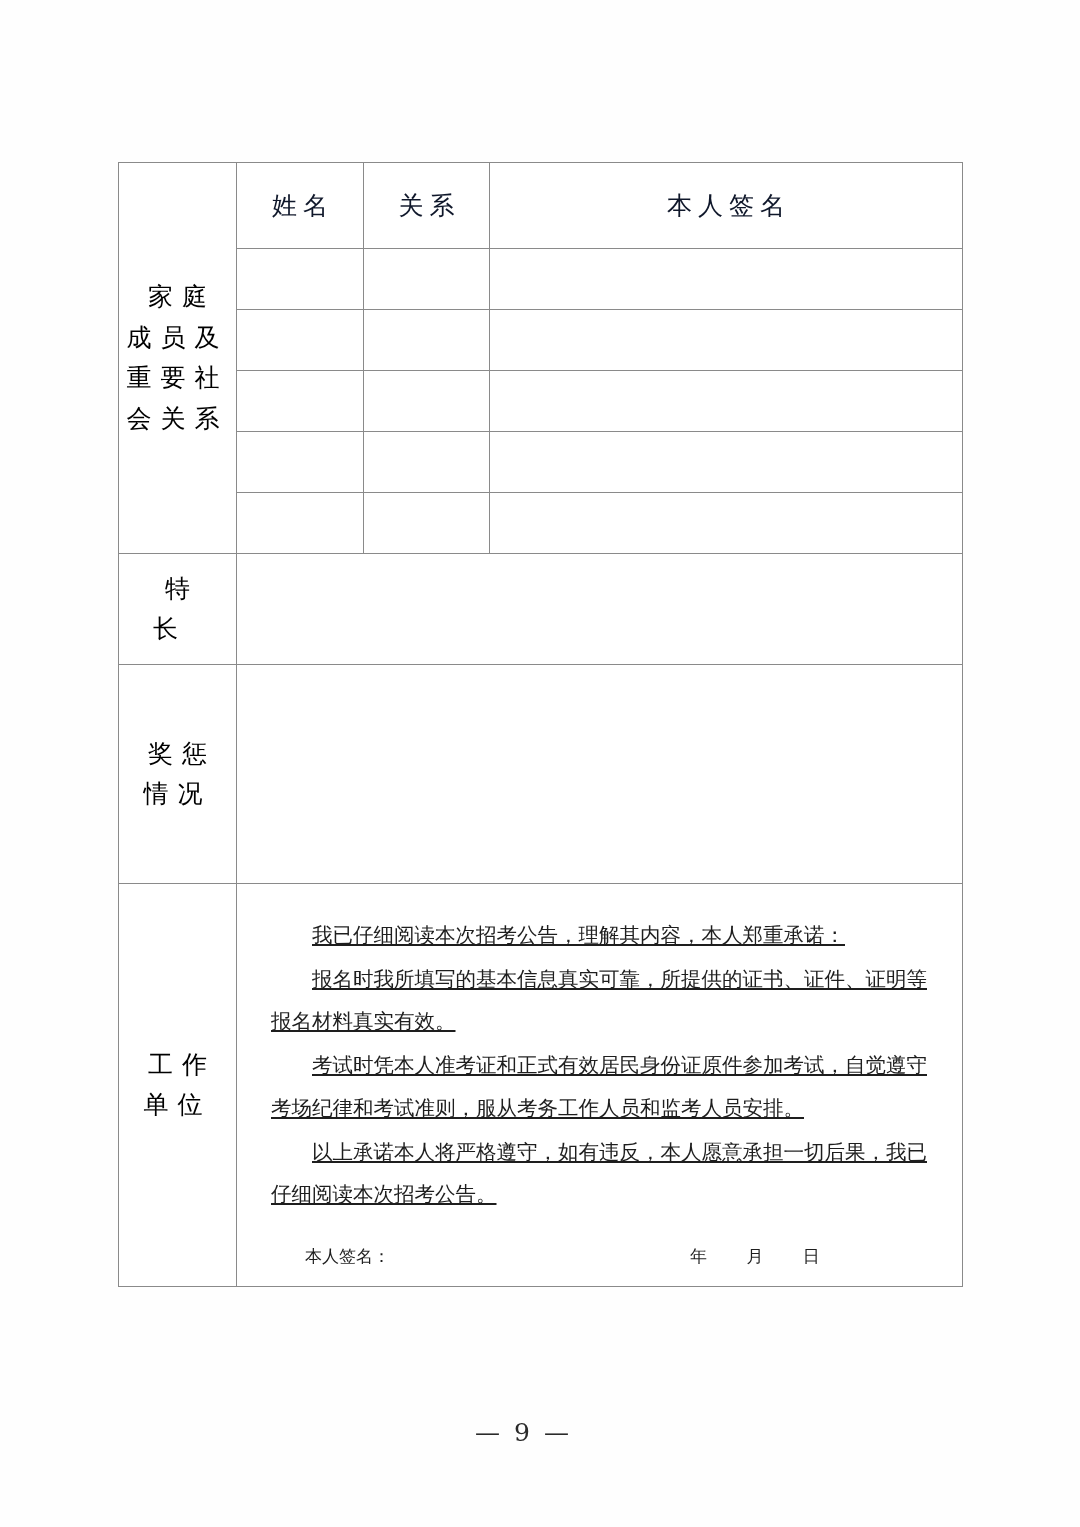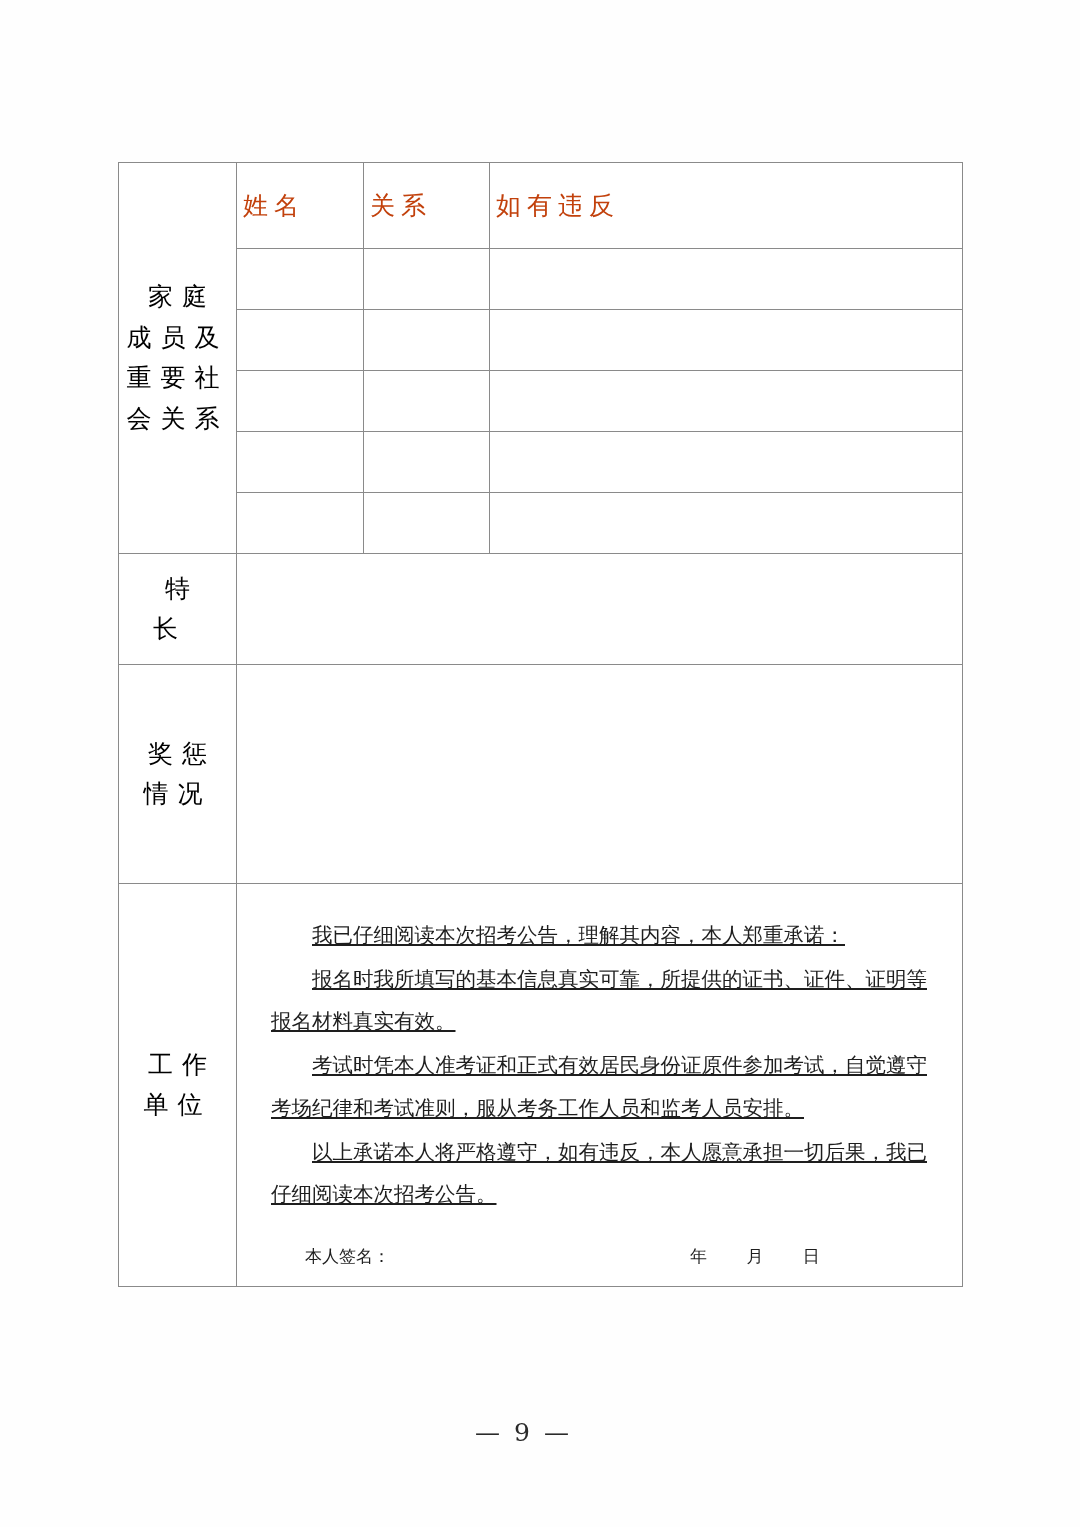--- a/index.html
+++ b/index.html
@@ -59,25 +59,25 @@
     text-indent: 24px;
   }
 
   
   .col-name  { width: 127px; }
   .col-rel   { width: 126px; }
   .col-unit  { width: auto; }
 
   .hdr {
     height: 85px;
-    text-align: left;
+    text-align: center;
     font-size: 25px;
     letter-spacing: 6px;
     text-indent: 6px;
-    color: #c2410c;
+    color: #0f172a;
   }
 
   .data-row td { height: 60px; }
 
   .specialty-cell { height: 110px; }
   .reward-cell    { height: 218px; }
   .pledge-cell    { height: 402px; vertical-align: top; }
 
   
   .pledge-body {
@@ -132,21 +132,21 @@
       <col class="col-unit">
     </colgroup>
     <tbody>
 
       <tr>
         <td class="label-cell" rowspan="6">
           <span class="vlabel">家庭成员及重要社会关系</span>
         </td>
         <td class="hdr">姓名</td>
         <td class="hdr">关系</td>
-        <td class="hdr">如有违反</td>
+        <td class="hdr">本人签名</td>
       </tr>
 
       <tr class="data-row">
         <td></td>
         <td></td>
         <td></td>
       </tr>
       <tr class="data-row">
         <td></td>
         <td></td>

